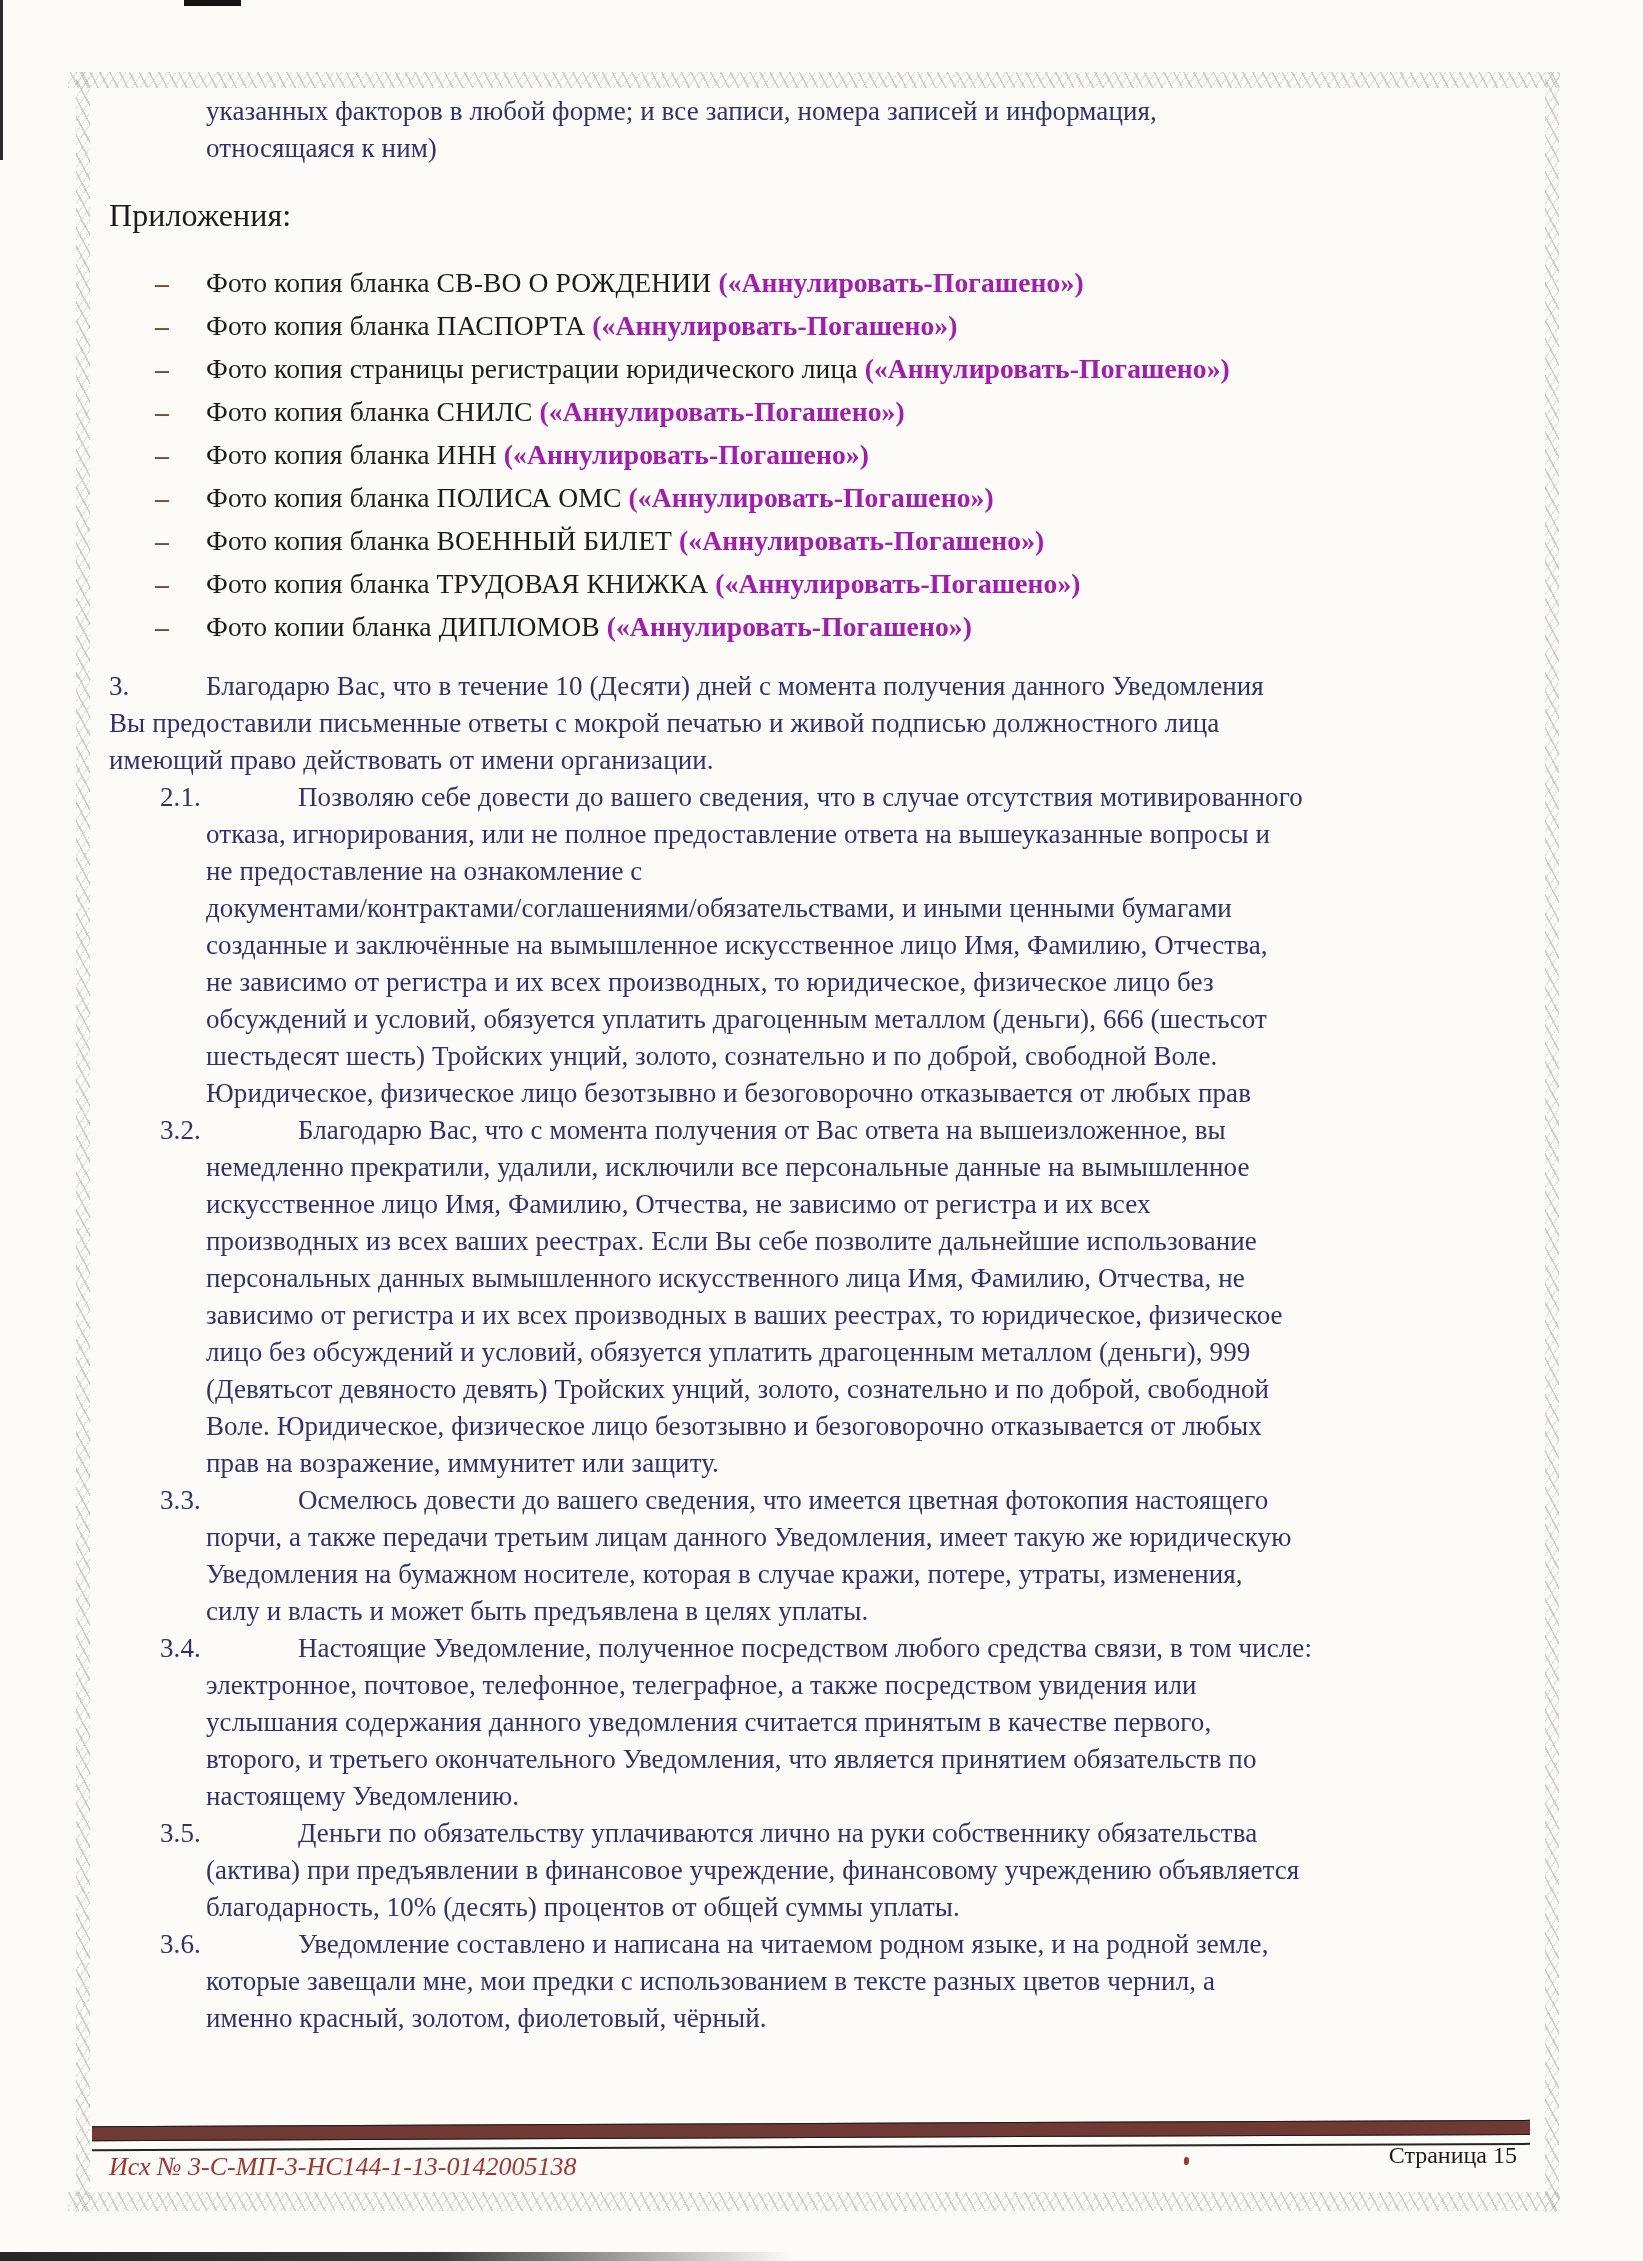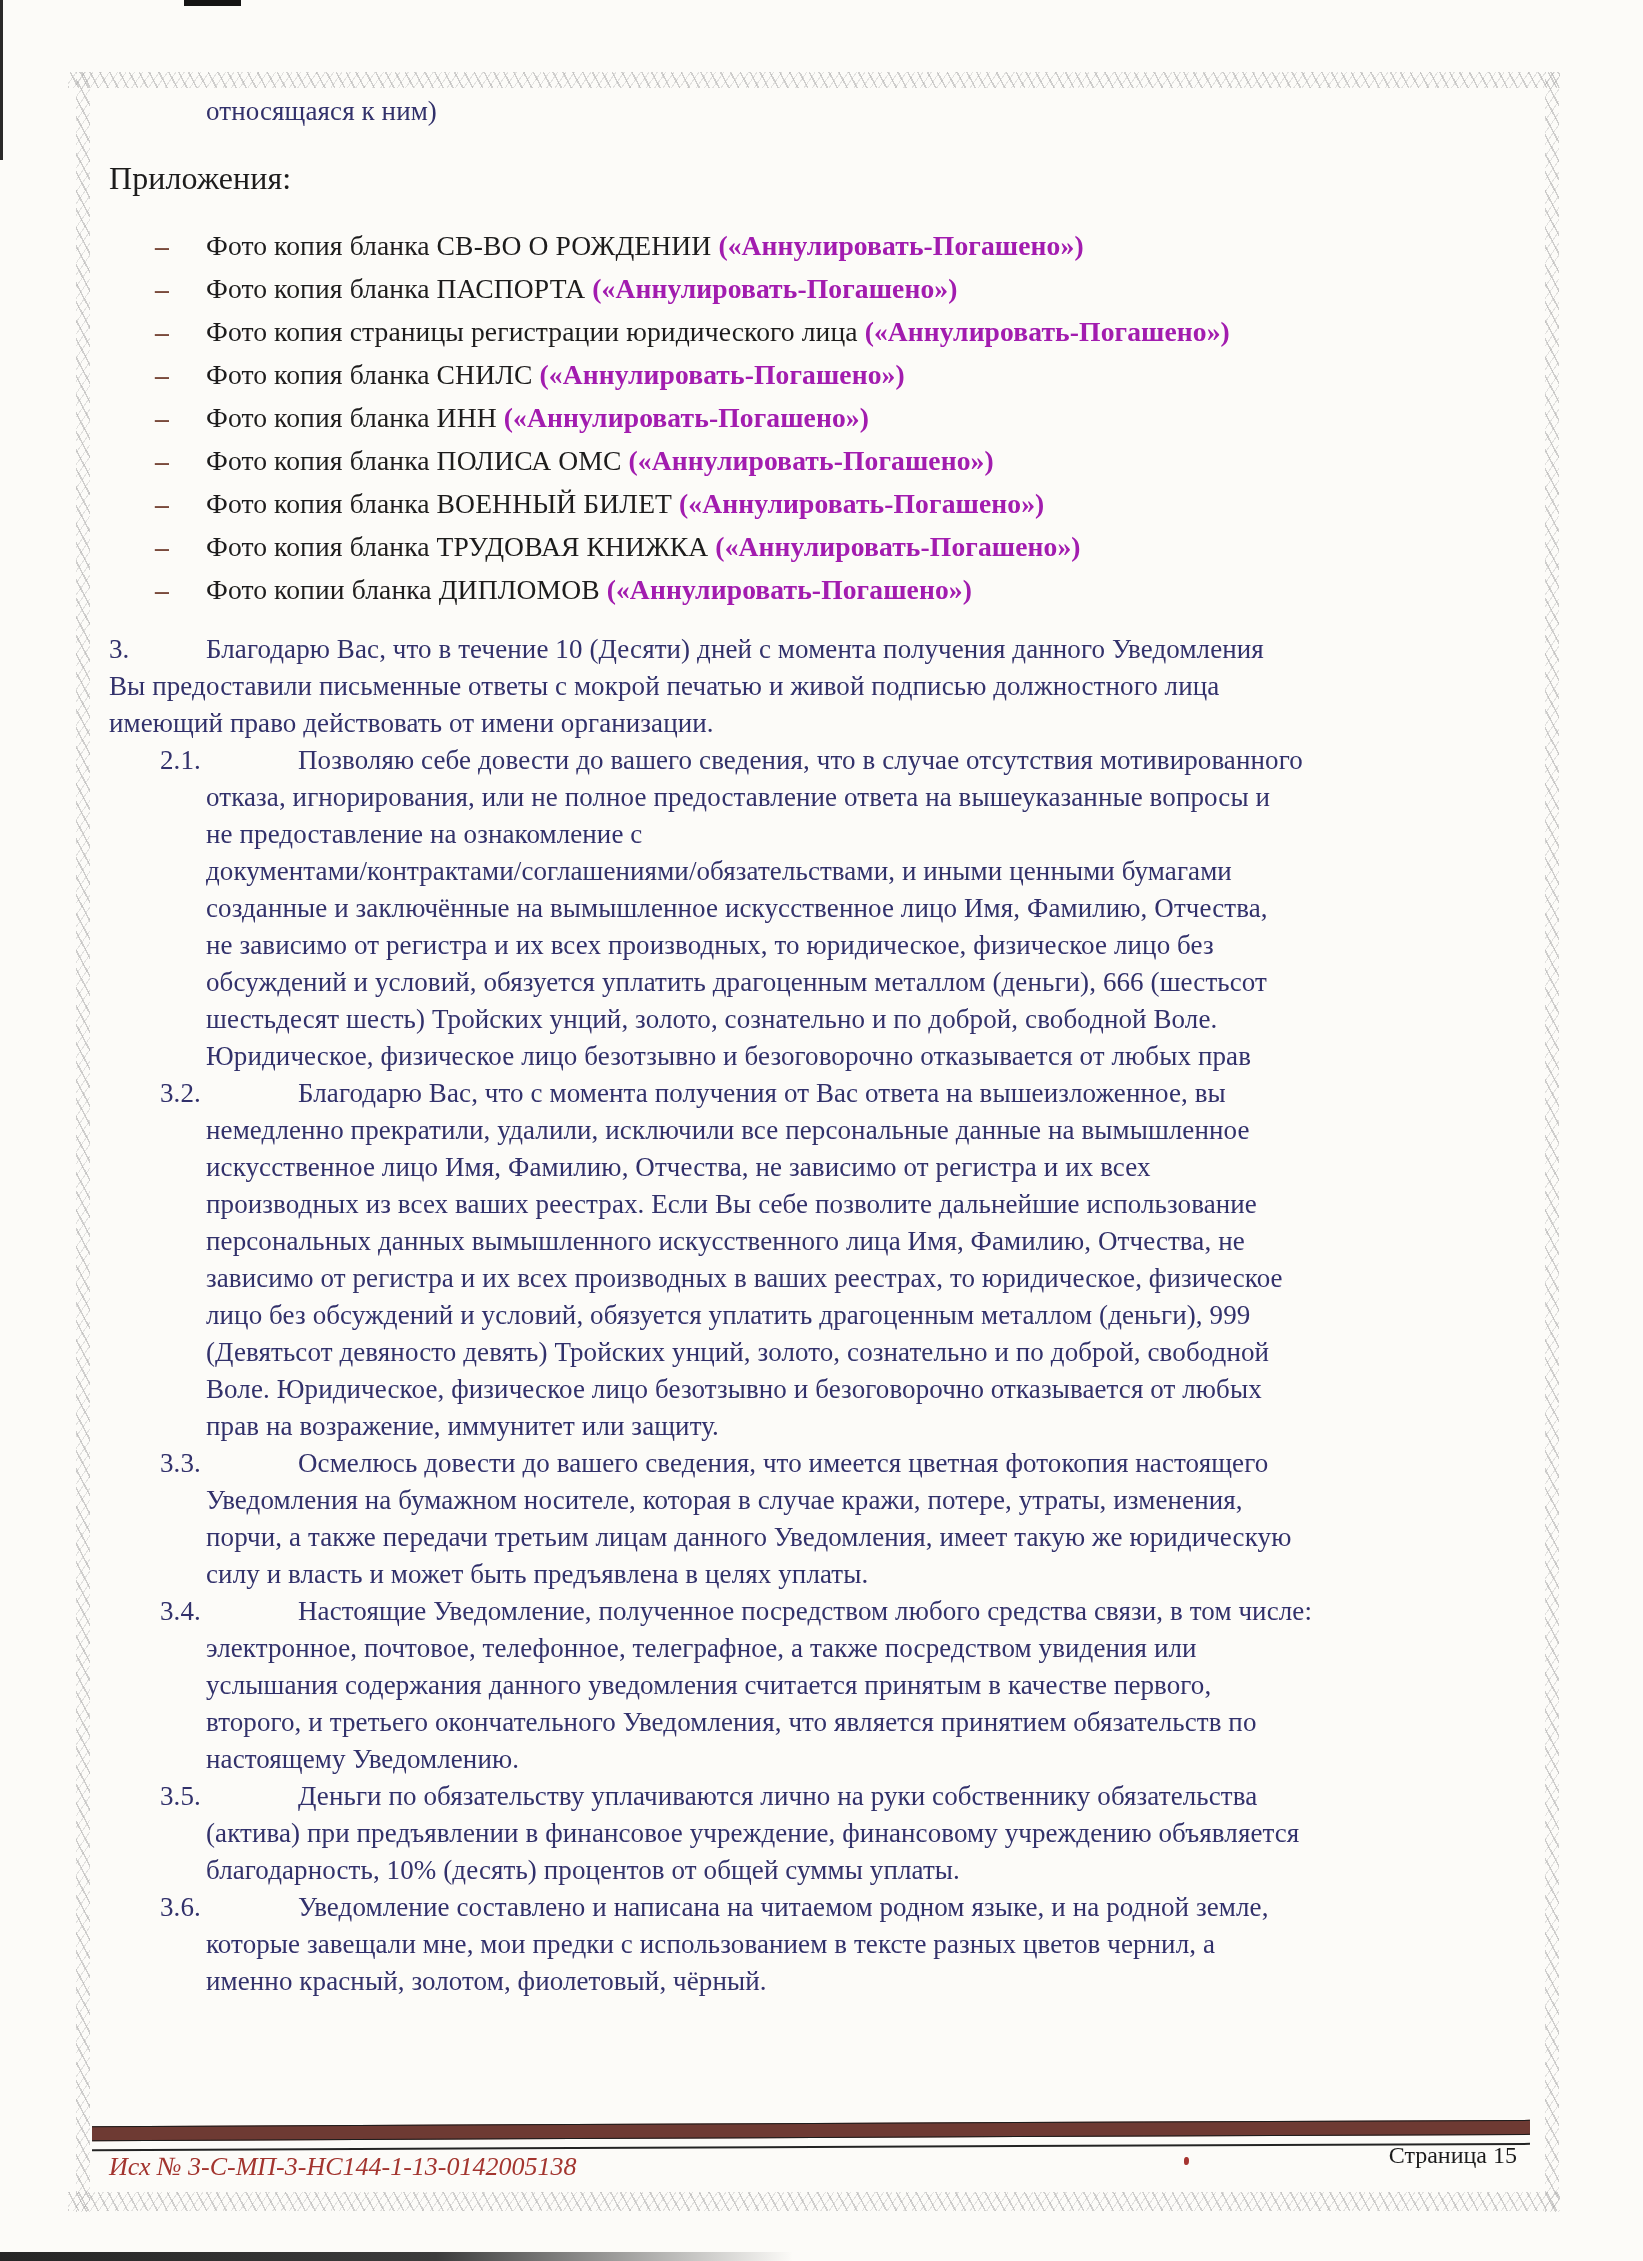--- a/index.html
+++ b/index.html
@@ -87,20 +87,21 @@
   <div class="speckle frame-left"></div>
   <div class="speckle frame-right"></div>
 
   <div class="art art-top-right-bar"></div>
   <div class="art art-left-sliver"></div>
   <div class="art art-bottom-strip"></div>
   <div class="art art-red-dot"></div>
 
   <div class="content">
     <div class="cont-block" id="cont-block">
+        <div class="line">указанных факторов в любой форме; и все записи, номера записей и информация,</div>
         <div class="line">относящаяся к ним)</div>
       </div>
 
     <div class="attach-heading">Приложения:</div>
 
     <div class="attach-list" id="attach-list">
         <div class="attach-item"><span class="dash">–</span><span>Фото копия бланка СВ-ВО О РОЖДЕНИИ </span><span class="stamp">(«Аннулировать-Погашено»)</span></div>
         <div class="attach-item"><span class="dash">–</span><span>Фото копия бланка ПАСПОРТА </span><span class="stamp">(«Аннулировать-Погашено»)</span></div>
         <div class="attach-item"><span class="dash">–</span><span>Фото копия страницы регистрации юридического лица </span><span class="stamp">(«Аннулировать-Погашено»)</span></div>
         <div class="attach-item"><span class="dash">–</span><span>Фото копия бланка СНИЛС </span><span class="stamp">(«Аннулировать-Погашено»)</span></div>
@@ -135,22 +136,22 @@
           <div class="line line-cont">производных из всех ваших реестрах. Если Вы себе позволите дальнейшие использование</div>
           <div class="line line-cont">персональных данных вымышленного искусственного  лица Имя, Фамилию, Отчества, не</div>
           <div class="line line-cont">зависимо от регистра и их всех производных в ваших реестрах, то юридическое, физическое</div>
           <div class="line line-cont">лицо без обсуждений и условий, обязуется уплатить драгоценным металлом (деньги),  999</div>
           <div class="line line-cont">(Девятьсот девяносто девять) Тройских унций, золото, сознательно и по доброй, свободной</div>
           <div class="line line-cont">Воле. Юридическое, физическое лицо безотзывно и безоговорочно отказывается от любых</div>
           <div class="line line-cont">прав на возражение, иммунитет или защиту.</div>
         </div>
         <div class="clause sub">
           <div class="line line-first"><span class="num">3.3.</span>Осмелюсь довести до вашего сведения, что имеется цветная фотокопия настоящего</div>
+          <div class="line line-cont">порчи, а также передачи третьим лицам данного Уведомления, имеет такую же юридическую</div>
           <div class="line line-cont">Уведомления на бумажном носителе, которая в случае кражи, потере, утраты, изменения,</div>
-          <div class="line line-cont">порчи, а также передачи третьим лицам данного Уведомления, имеет такую же юридическую</div>
           <div class="line line-cont">силу и власть и может быть предъявлена в целях уплаты.</div>
         </div>
         <div class="clause sub">
           <div class="line line-first"><span class="num">3.4.</span>Настоящие Уведомление, полученное посредством любого средства связи, в том числе:</div>
           <div class="line line-cont">электронное, почтовое, телефонное, телеграфное, а также посредством увидения или</div>
           <div class="line line-cont">услышания содержания данного уведомления считается принятым в качестве первого,</div>
           <div class="line line-cont">второго, и третьего окончательного Уведомления, что является принятием обязательств по</div>
           <div class="line line-cont">настоящему Уведомлению.</div>
         </div>
         <div class="clause sub">

